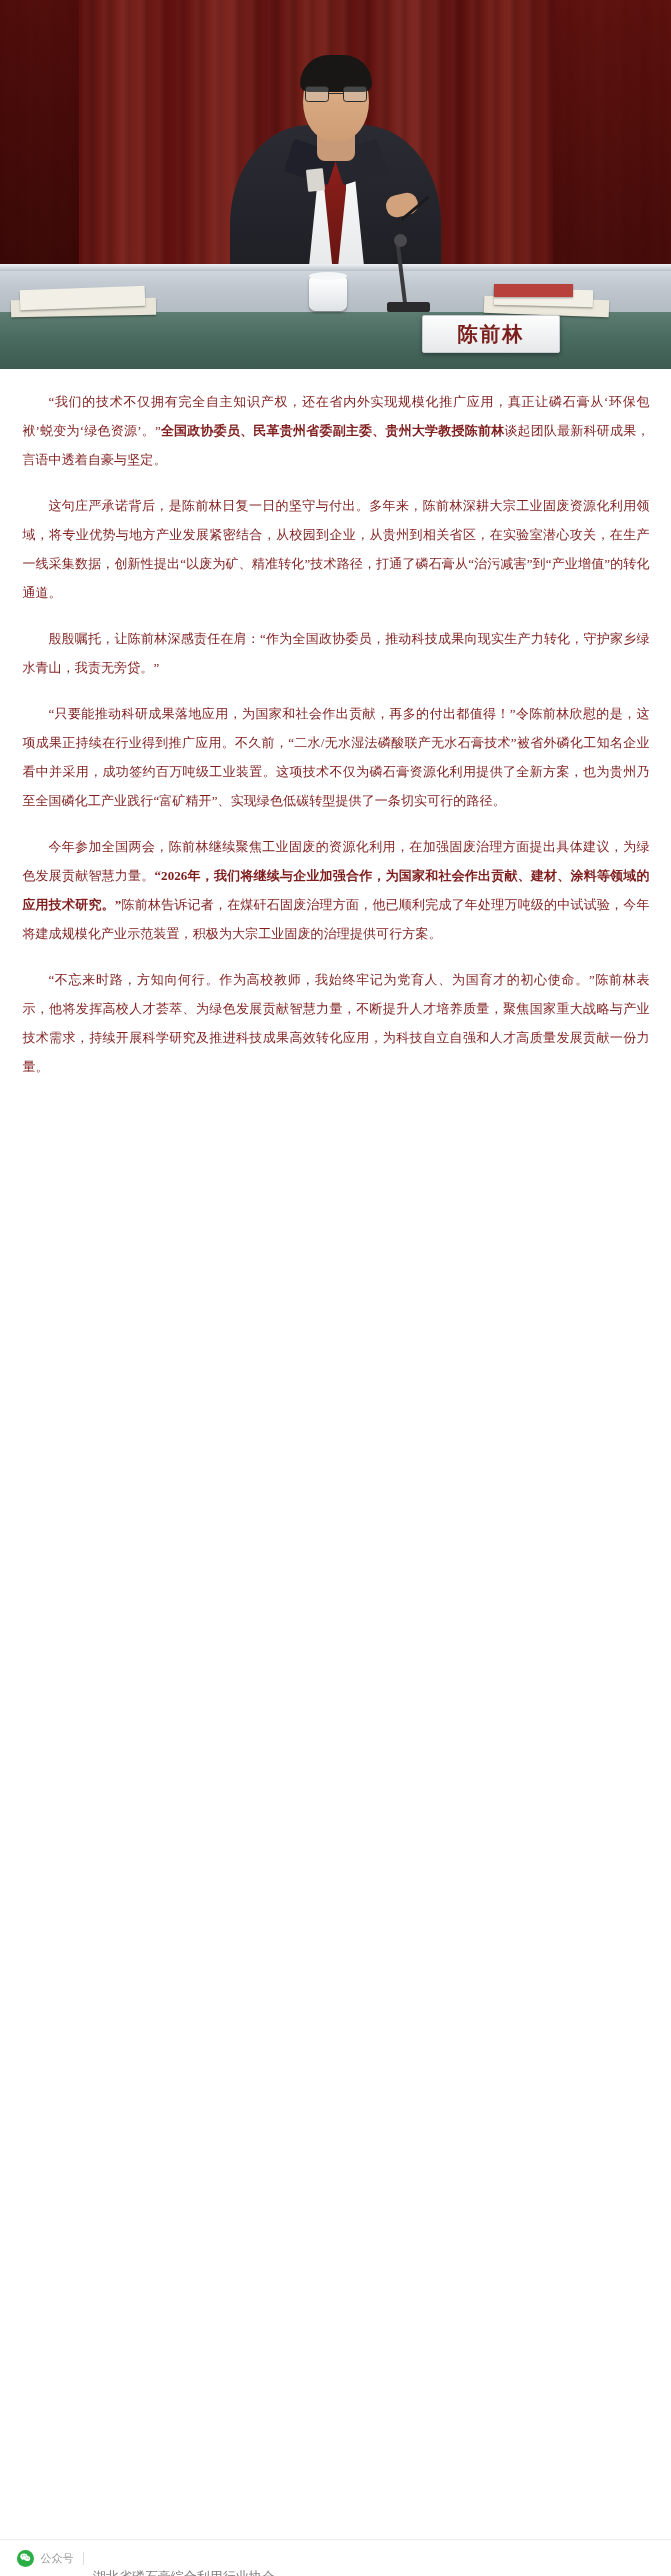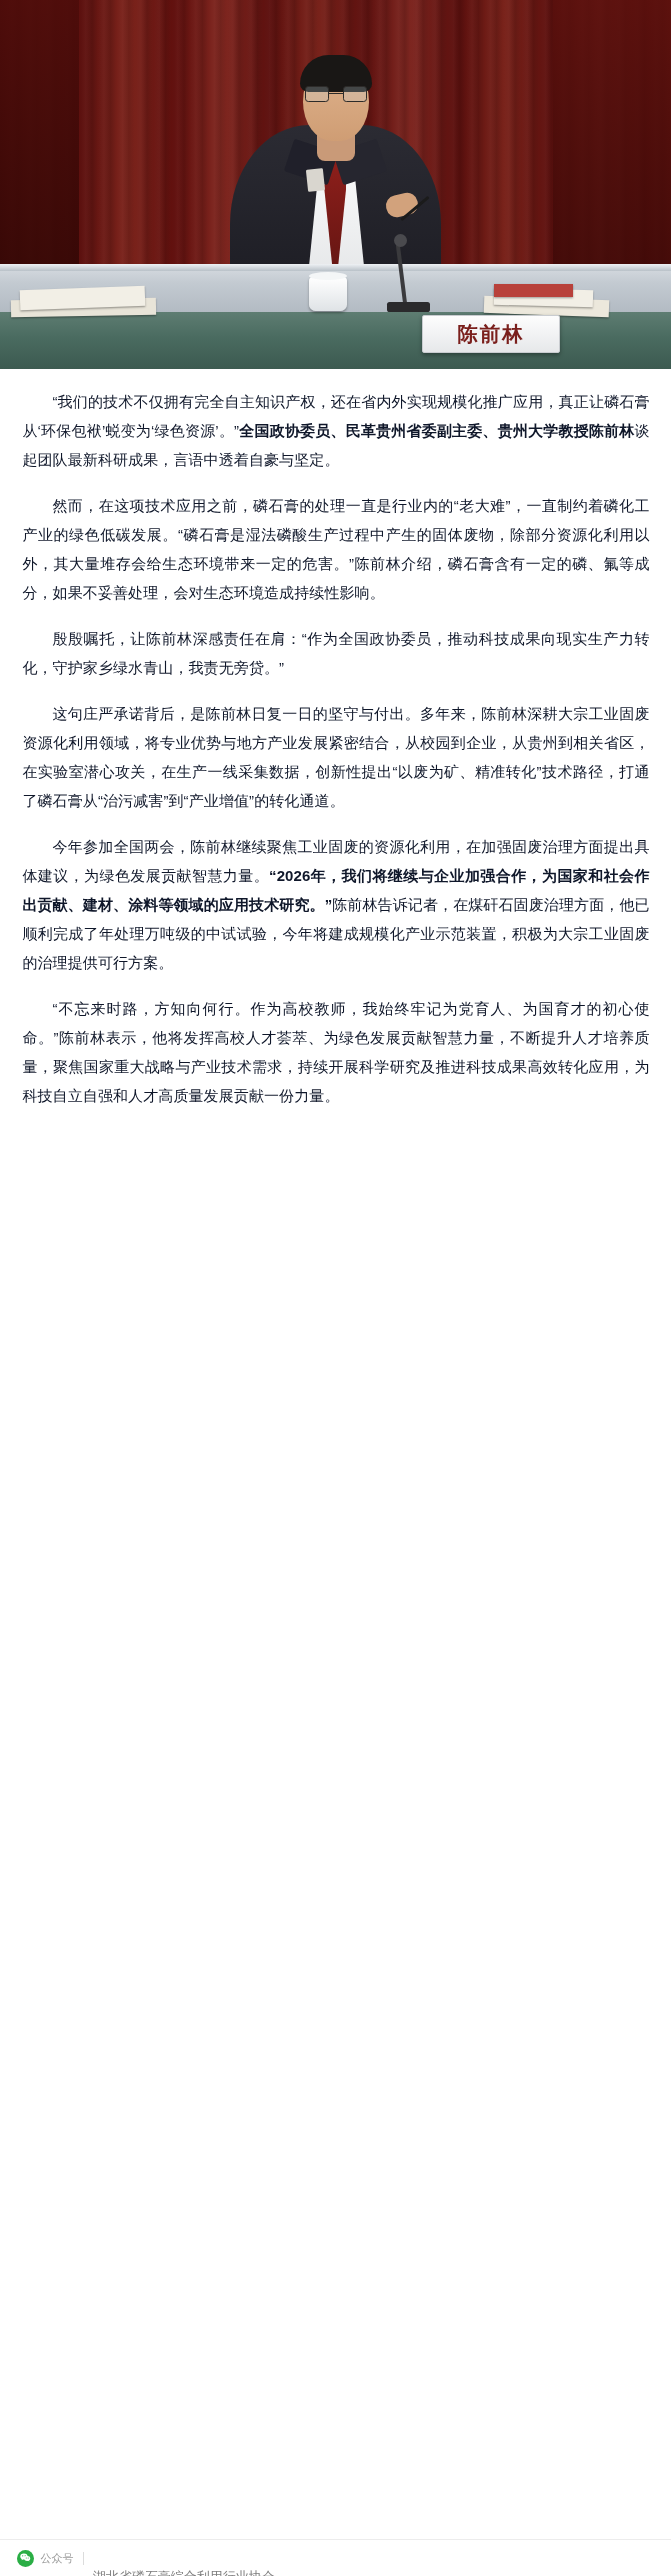--- a/index.html
+++ b/index.html
@@ -254,28 +254,28 @@
     background: #d9d6cf;
     border-radius: 1.3px;
     transform: rotate(-6deg);
   }
 
   
   .article {
     padding: 18.4px 22.4px 72px 22.4px;
   }
   .article p {
-    font-family: Liberation Sans, sans-serif;
-    font-size: 15px;
+    font-family: Liberation Serif, serif;
+    font-size: 13px;
     line-height: 29px;
     margin: 0 0 17px 0;
     text-align: justify;
     text-justify: inter-ideograph;
     text-indent: 2em;
-    color: #0f172a;
+    color: #7f1d1d;
     letter-spacing: 0.1px;
   }
   .article p b {
     font-weight: bold;
   }
 
   
   .footer {
     position: absolute;
     left: 0; right: 0; bottom: 0;
@@ -357,23 +357,23 @@
   <div class="mic-head"></div>
   <div class="mic-base"></div>
 
   <div class="nameplate">
     <span>陈前林</span>
   </div>
 </div>
 
 <div class="article">
   <p><span>“我们的技术不仅拥有完全自主知识产权，还在省内外实现规模化推广应用，真正让磷石膏从‘环保包袱’蜕变为‘绿色资源’。”</span><b>全国政协委员、民革贵州省委副主委、贵州大学教授陈前林</b><span>谈起团队最新科研成果，言语中透着自豪与坚定。</span></p>
-  <p><span>然而，在这项技术应用之前，磷石膏的处理一直是行业内的“老大难”，一直制约着磷化工产业的绿色低碳发展。“磷石膏是湿法磷酸生产过程中产生的固体废物，除部分资源化利用以外，其大量堆存会给生态环境带来一定的危害。”陈前林介绍，磷石膏含有一定的磷、氟等成分，如果不妥善处理，会对生态环境造成持续性影响。</span></p>
+  <p><span>这句庄严承诺背后，是陈前林日复一日的坚守与付出。多年来，陈前林深耕大宗工业固废资源化利用领域，将专业优势与地方产业发展紧密结合，从校园到企业，从贵州到相关省区，在实验室潜心攻关，在生产一线采集数据，创新性提出“以废为矿、精准转化”技术路径，打通了磷石膏从“治污减害”到“产业增值”的转化通道。</span></p>
   <p><span>殷殷嘱托，让陈前林深感责任在肩：“作为全国政协委员，推动科技成果向现实生产力转化，守护家乡绿水青山，我责无旁贷。”</span></p>
-  <p><span>这句庄严承诺背后，是陈前林日复一日的坚守与付出。多年来，陈前林深耕大宗工业固废资源化利用领域，将专业优势与地方产业发展紧密结合，从校园到企业，从贵州到相关省区，在实验室潜心攻关，在生产一线采集数据，创新性提出“以废为矿、精准转化”技术路径，打通了磷石膏从“治污减害”到“产业增值”的转化通道。</span></p>
+  <p><span>“只要能推动科研成果落地应用，为国家和社会作出贡献，再多的付出都值得！”令陈前林欣慰的是，这项成果正持续在行业得到推广应用。不久前，“二水/无水湿法磷酸联产无水石膏技术”被省外磷化工知名企业看中并采用，成功签约百万吨级工业装置。这项技术不仅为磷石膏资源化利用提供了全新方案，也为贵州乃至全国磷化工产业践行“富矿精开”、实现绿色低碳转型提供了一条切实可行的路径。</span></p>
   <p><span>今年参加全国两会，陈前林继续聚焦工业固废的资源化利用，在加强固废治理方面提出具体建议，为绿色发展贡献智慧力量。</span><b>“2026年，我们将继续与企业加强合作，为国家和社会作出贡献、建材、涂料等领域的应用技术研究。”</b><span>陈前林告诉记者，在煤矸石固废治理方面，他已顺利完成了年处理万吨级的中试试验，今年将建成规模化产业示范装置，积极为大宗工业固废的治理提供可行方案。</span></p>
   <p><span>“不忘来时路，方知向何行。作为高校教师，我始终牢记为党育人、为国育才的初心使命。”陈前林表示，他将发挥高校人才荟萃、为绿色发展贡献智慧力量，不断提升人才培养质量，聚焦国家重大战略与产业技术需求，持续开展科学研究及推进科技成果高效转化应用，为科技自立自强和人才高质量发展贡献一份力量。</span></p>
 </div>
 
 <div class="footer">
   <span class="footer-icon">
     <svg width="10.5" height="9.2" viewBox="0 0 16 14" aria-hidden="true">
       <ellipse cx="6" cy="5.2" rx="5.6" ry="4.6" fill="#ffffff"></ellipse>
       <polygon points="3.2,8.6 2.2,11.2 5.2,9.6" fill="#ffffff"></polygon>
       <circle cx="4.1" cy="4.2" r=".95" fill="#2aae45"></circle>

